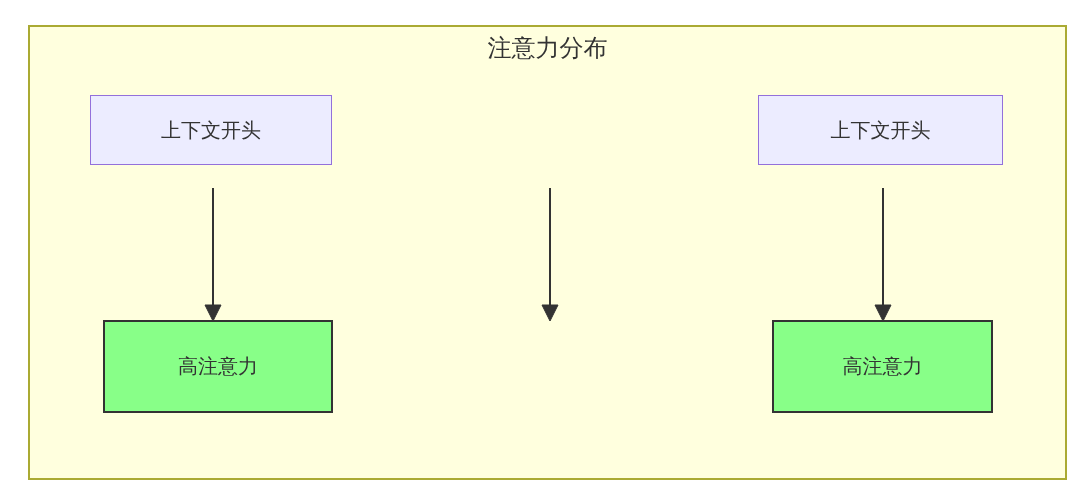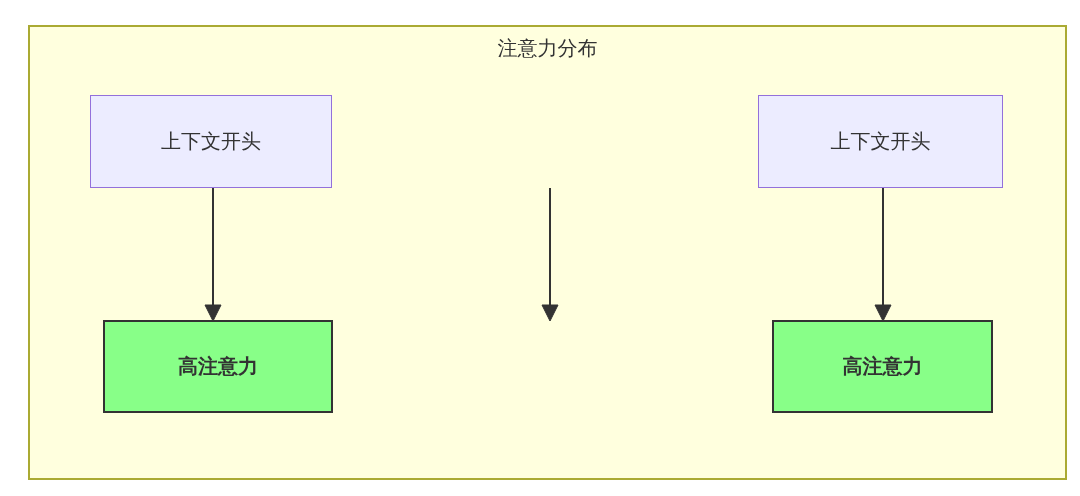--- a/index.html
+++ b/index.html
@@ -24,45 +24,44 @@
     box-sizing: border-box;
     border: 2px solid #aaaa33;
     background: #ffffde;
   }
   .subgraph-title {
     position: absolute;
     top: 8px;
     left: 0;
     width: 100%;
     text-align: center;
-    font-size: 20px;
+    font-size: 24px;
     line-height: 26px;
     color: #333333;
   }
   .node {
     position: absolute;
     box-sizing: border-box;
     display: flex;
     align-items: center;
     justify-content: center;
     font-size: 20px;
     color: #333333;
     text-align: center;
   }
   .node-source {
     top: 68px;
-    height: 93px;
+    height: 70px;
     background: #ececff;
     border: 1px solid #9370db;
   }
   .node-result {
     top: 293px;
     height: 93px;
     border: 2.5px solid #333333;
-    font-weight: bold;
   }
   .edge {
     position: absolute;
     top: 161px;
     width: 20px;
     height: 133px;
   }
   .edge line {
     stroke: #333333;
     stroke-width: 2;

